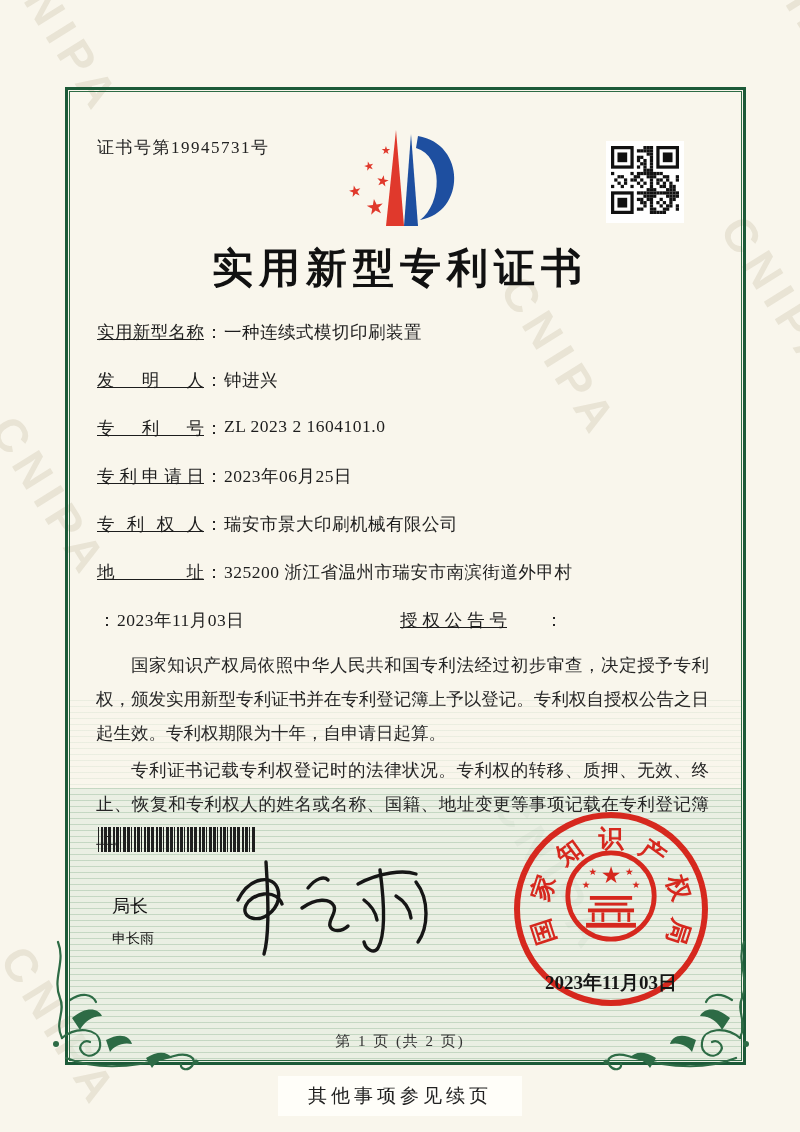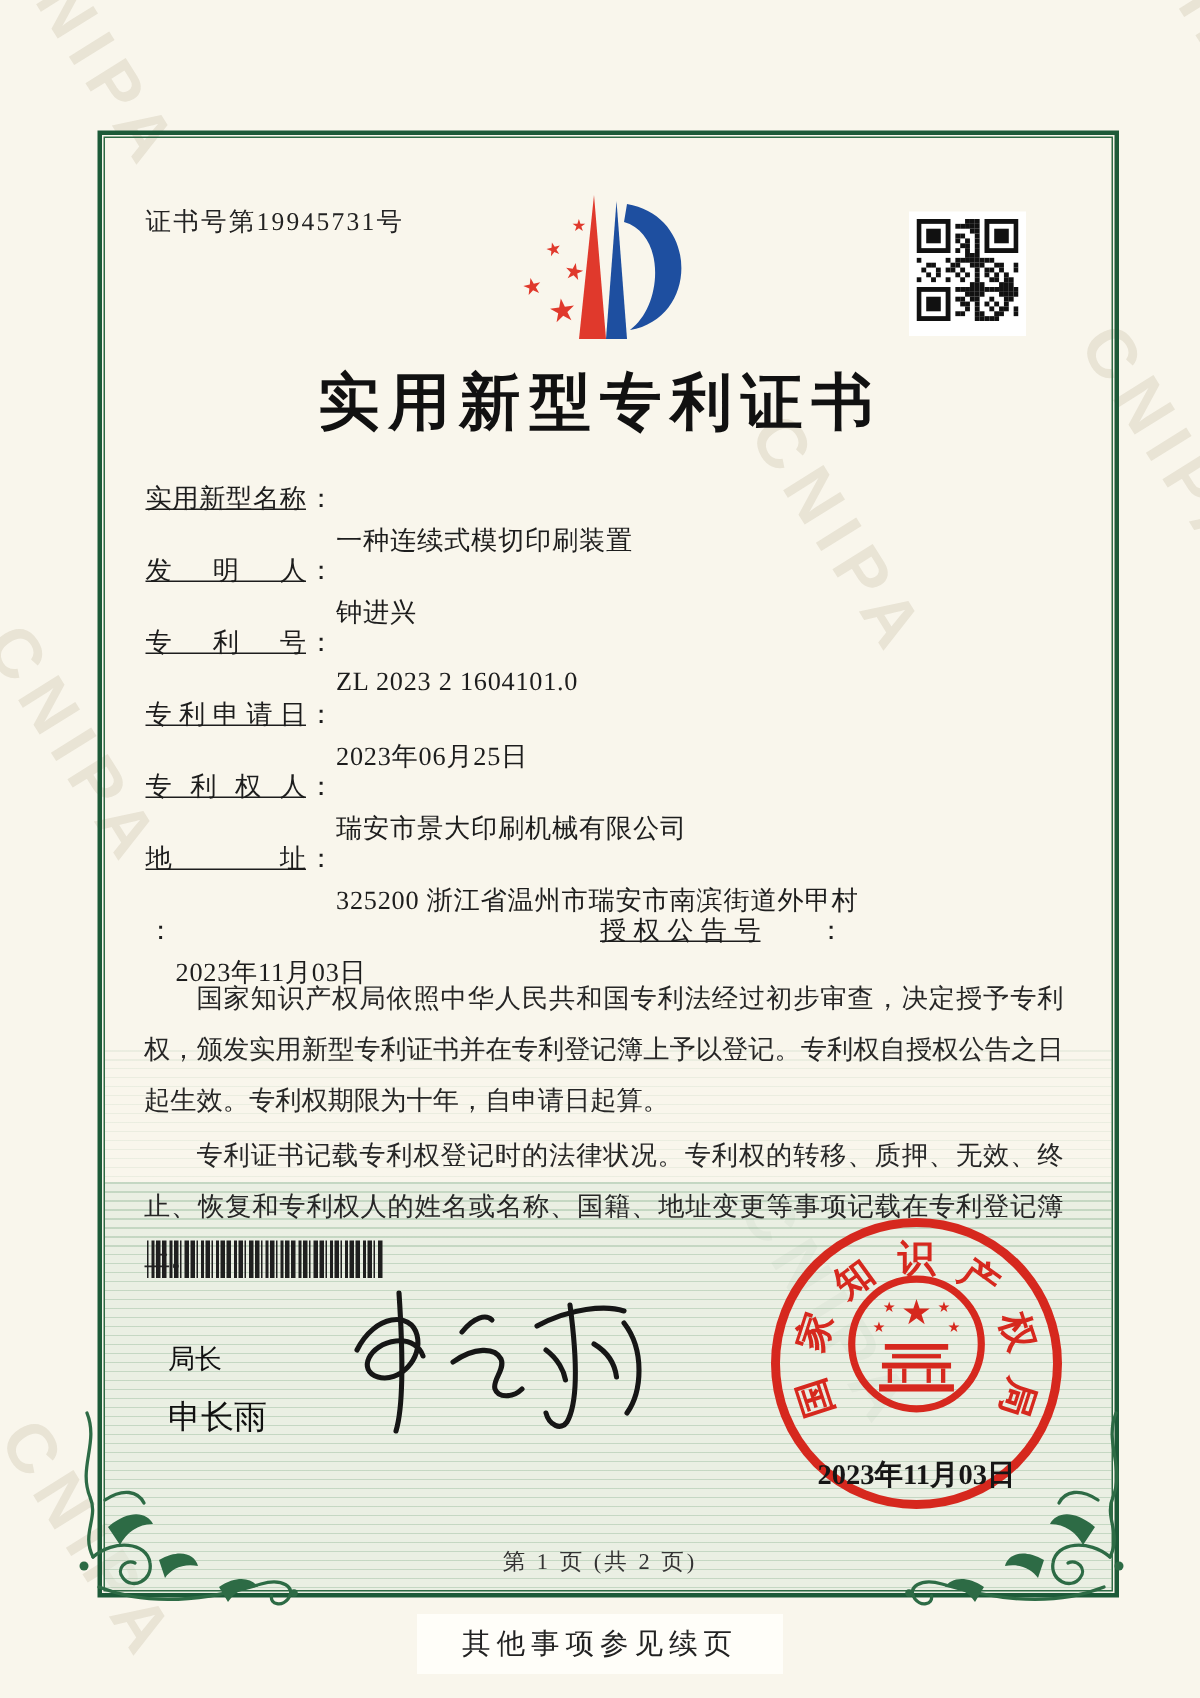--- a/index.html
+++ b/index.html
@@ -60,39 +60,39 @@
     position:absolute; left:0; top:241px; width:100%;
     text-align:center; font-size:41px; font-weight:700;
     letter-spacing:6px; color:#111;
   }
 
   
   .fields { position:absolute; left:97px; top:320px; width:590px; font-size:17.5px; color:#1d1d1d; }
   .field { display:flex; align-items:flex-start; height:48px; }
   .flabel { display:inline-block; width:107px; text-align:justify; text-align-last:justify;text-decoration:underline; }
   .fcolon { display:inline-block; width:20px; text-align:center; }
-  .fvalue { flex:1; letter-spacing:0.5px;margin-top:28px; }
+  .fvalue { flex:1; letter-spacing:0.5px; }
   .grant-row { display:flex; height:48px; }
   .grant-left { display:flex; width:303px; }
   .grant-right { display:flex;gap:37px; }
 
   
   .legal {
     position:absolute; left:96px; top:648px; width:613px;
     font-size:17.5px; line-height:34px; text-align:justify;
     color:#262626;
   }
   .legal p { text-indent:2em; margin-bottom:3px; }
 
   
   .barcode { position:absolute; left:98px; top:827px; height:25px; display:flex; align-items:stretch; }
   .barcode i { display:block; background:#1f1f1f; }
 
   .signer-title { position:absolute; left:112px; top:894px; font-family:"Liberation Sans", sans-serif; font-size:18px; color:#111; }
-  .signer-name  { position:absolute; left:112px; top:930px; font-family:"Liberation Sans", sans-serif; font-size:22px; color:#111; }
+  .signer-name  { position:absolute; left:112px; top:930px; font-family:"Liberation Sans", sans-serif; font-size:14px; color:#111; }
   .signature { position:absolute; left:212px; top:848px; }
 
   .seal { position:absolute; left:514px; top:812px; width:194px; height:194px; }
   .seal-ring { position:absolute; inset:0; border:6px solid #d6281e; border-radius:50%; }
   .seal-arc { position:absolute; inset:0; }
   .seal-arc span {
     position:absolute; left:50%; top:50%; width:28px; height:28px;
     margin-left:-14px; margin-top:-16px; text-align:center;
     font-size:25px; font-weight:700; color:#d6281e;
     transform-origin:50% 60%;

